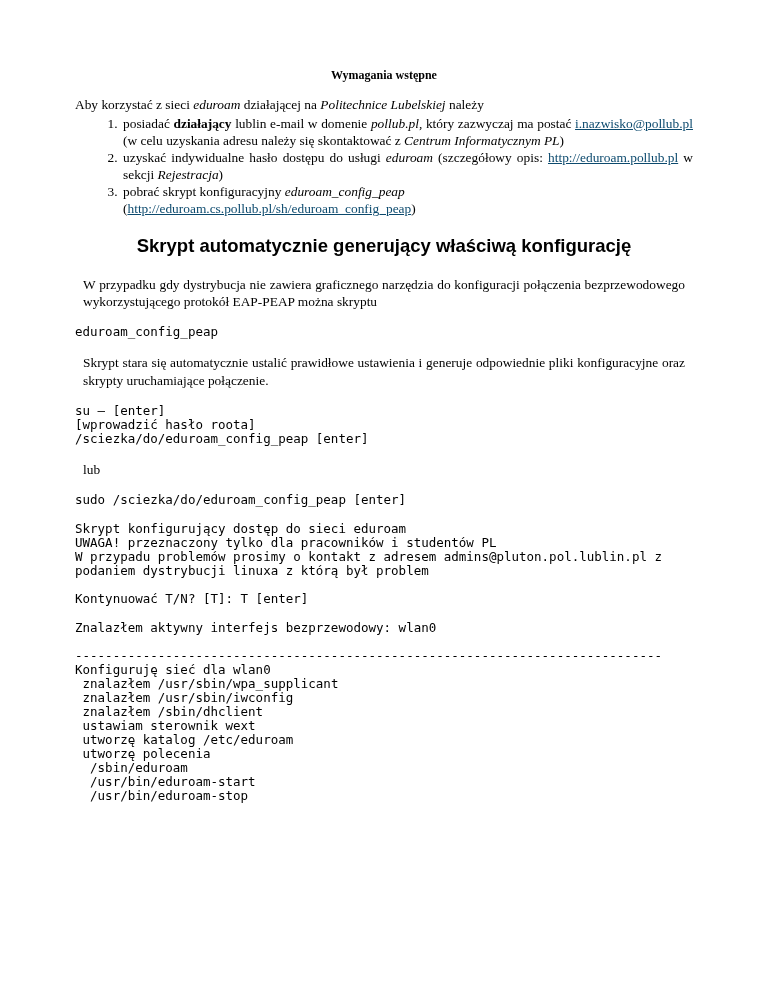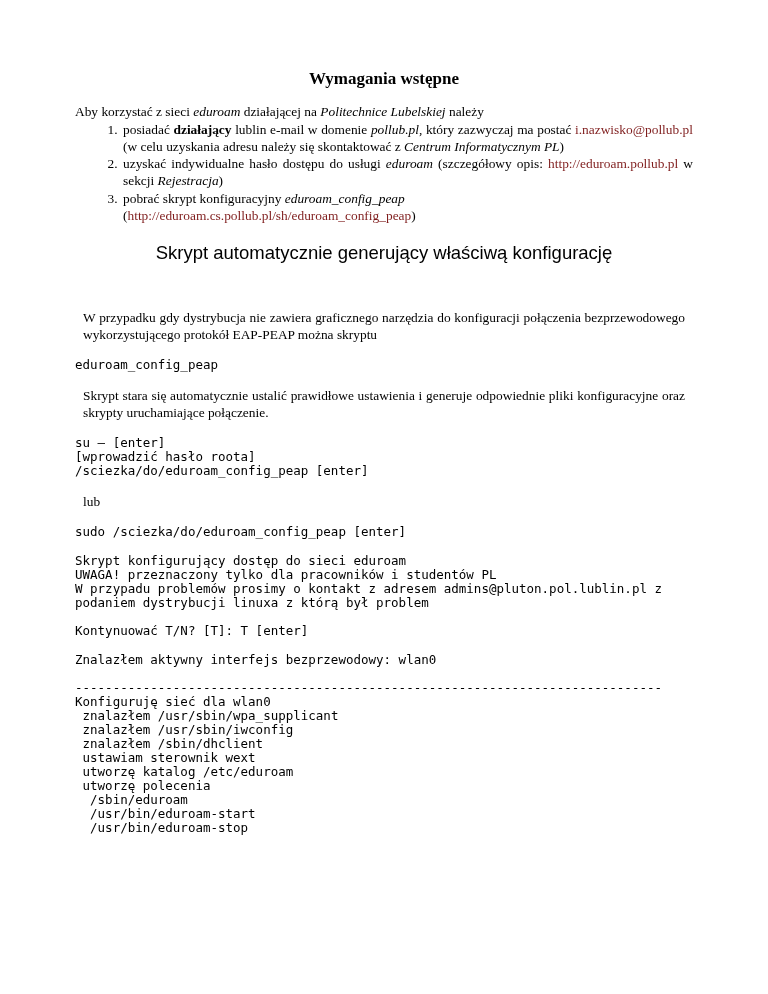--- a/index.html
+++ b/index.html
@@ -9,38 +9,38 @@
     min-height: 994px;
     background: #ffffff;
     padding: 68px 75px 30px 75px;
     font-family: "Liberation Serif", serif;
     font-size: 13.4px;
     line-height: 1.28;
     color: #000000;
   }
   h1.doc-title {
     font-family: "Liberation Serif", serif;
-    font-size: 17px;
+    font-size: 12px;
     font-weight: bold;
     text-align: center;
     margin: 0 0 13px 0;
   }
   h2.section-title {
     font-family: "Liberation Sans", sans-serif;
     font-size: 18.5px;
-    font-weight: normal;
+    font-weight: bold;
     text-align: center;
-    margin: 17px 0 44px 0;
+    margin: 17px 0 18px 0;
   }
   p { margin: 13px 8px; text-align: justify; }
   p.intro { margin: 0 0 1px 0; }
   p.plainword { text-align: left; }
   ol.req-list { margin: 1px 0 0 0; padding-left: 46px; }
   ol.req-list li { text-align: justify; padding-left: 2px; margin: 0; }
-  a.doc-link { color: #7f1d1d; cursor: pointer; }
+  a.doc-link { color: #0c4a6e; text-decoration: underline; cursor: pointer; }
   pre.code {
     font-family: "DejaVu Sans Mono", "Liberation Mono", monospace;
     font-size: 12.5px;
     line-height: 1.12;
     margin: 15px 0;
     white-space: pre-wrap;
     word-break: break-word;
   }
   .em { font-style: italic; }
   .bd { font-weight: bold; font-family: Liberation Serif, serif; }

